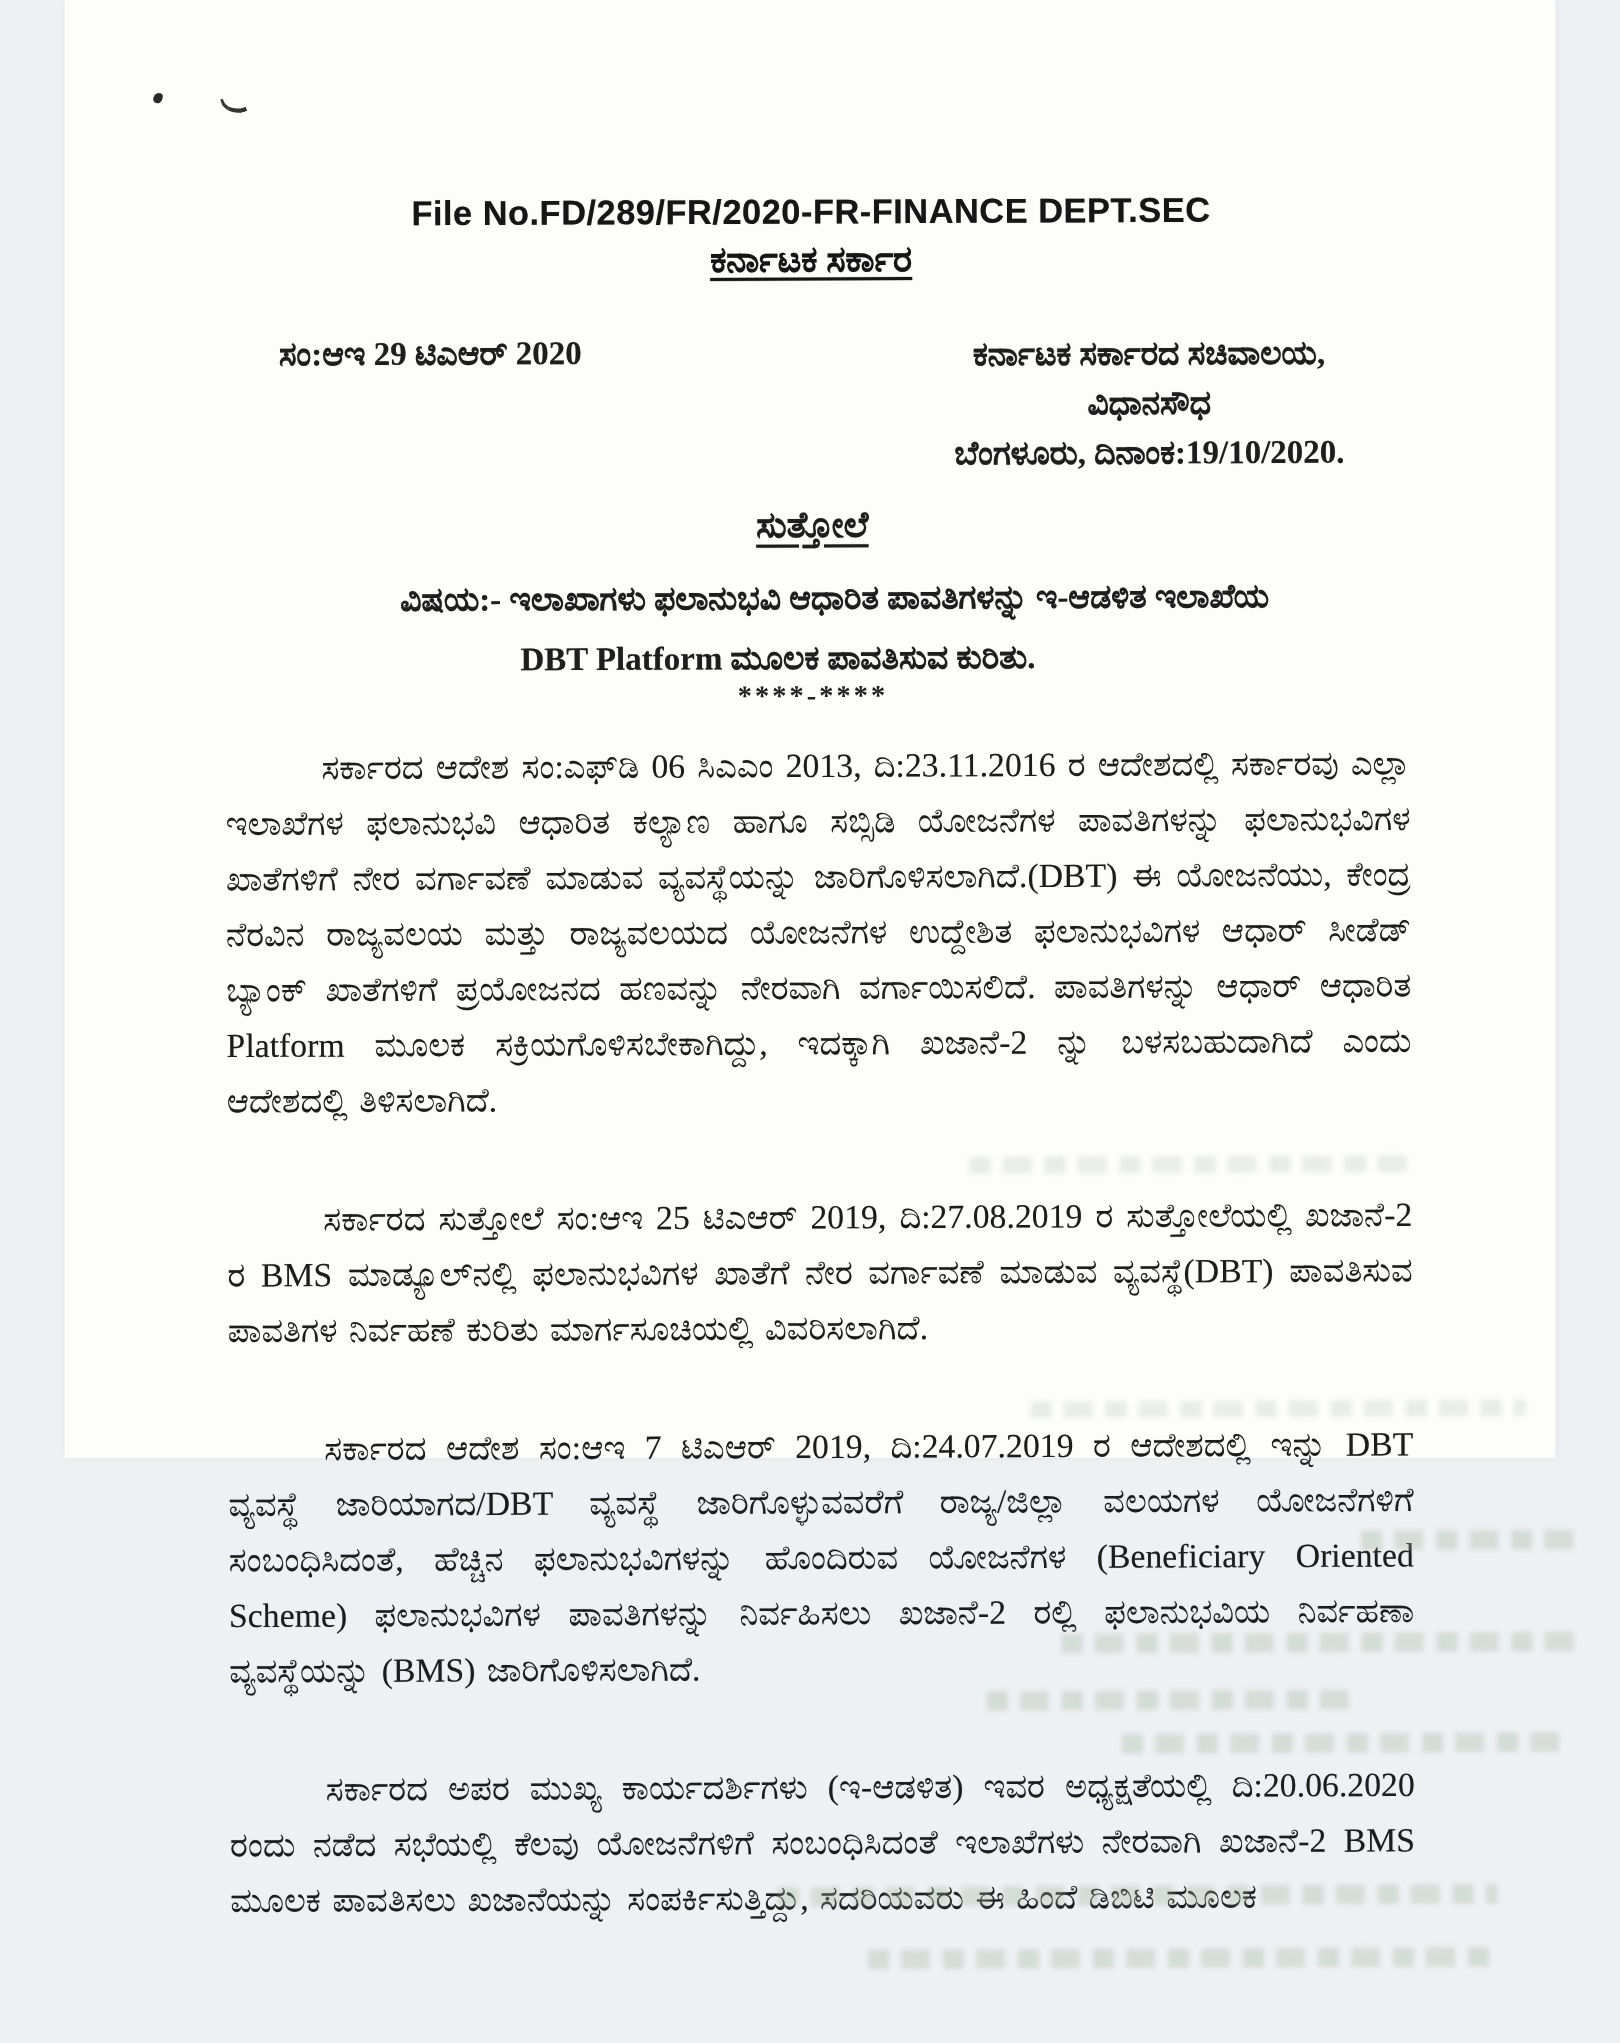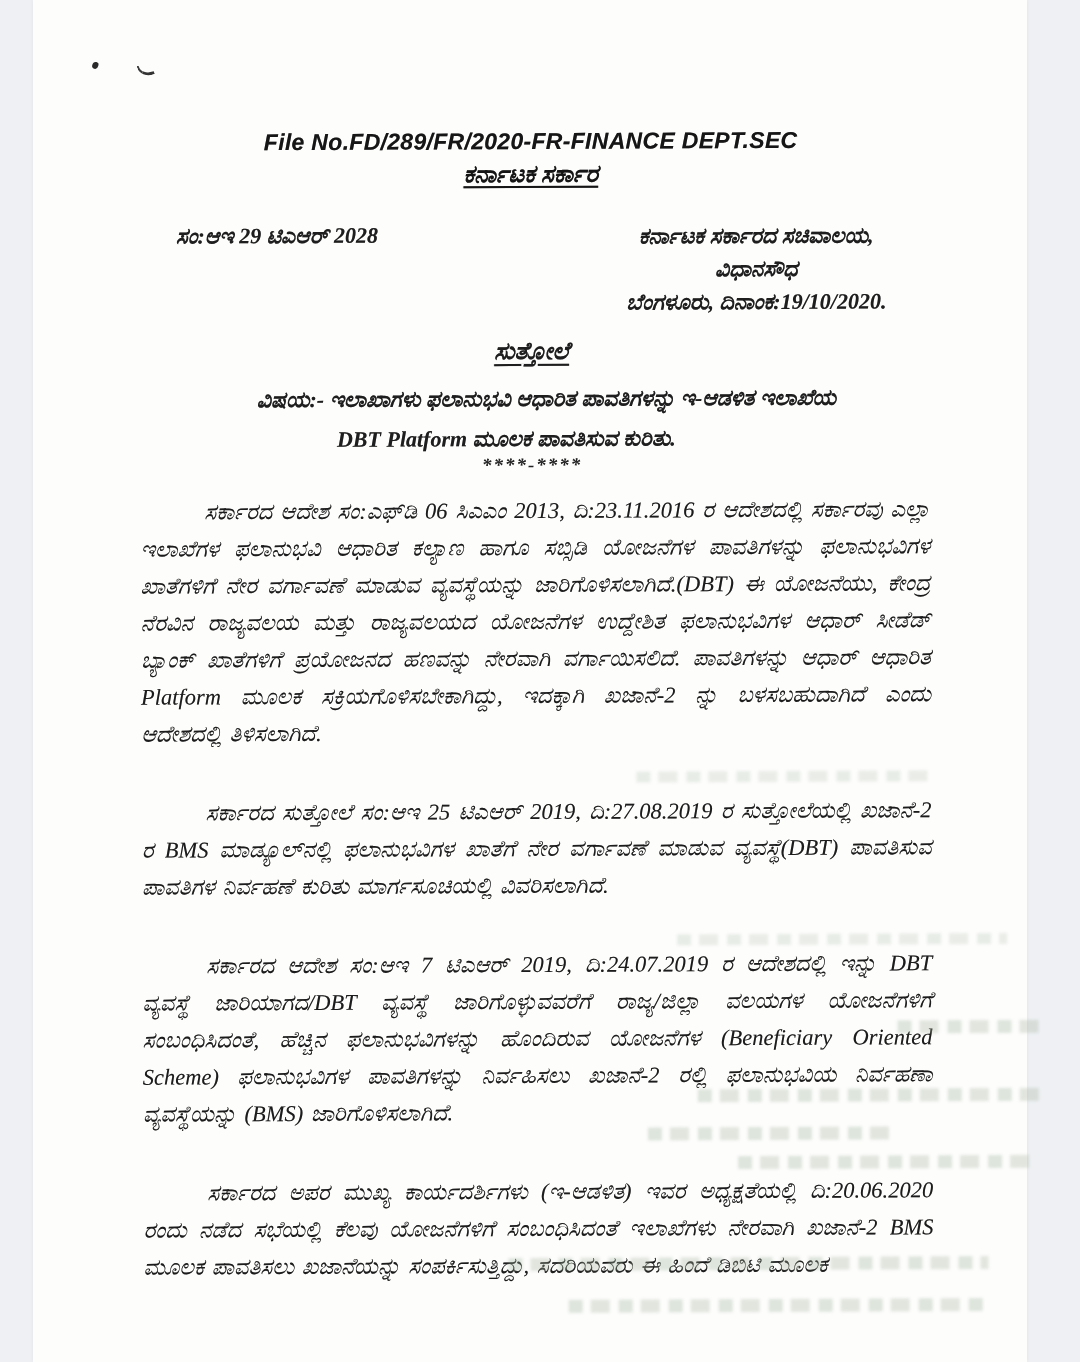--- a/index.html
+++ b/index.html
@@ -2,24 +2,23 @@
 <html><head>
 <meta charset="utf-8">
 <style>
   html,body{margin:0;padding:0;}
   body{
     width:1080px;height:1362px;position:relative;overflow:hidden;
     background:#eef0f3;
     font-family:"Liberation Serif", serif;
   }
   .paper{
-    position:absolute;left:33px;top:0;width:994px;height:1362px;
+    position:absolute;left:43px;top:0;width:994px;height:972px;
     background:#fdfdfc;
     box-shadow:0 0 4px rgba(0,0,0,0.06);
-    font-style:italic;
   }
   .doc{
     position:absolute;left:0;top:0;width:994px;height:1362px;
     transform:rotate(-0.25deg);transform-origin:50% 0;
     color:#1e1e1e;
   }
   .abs{position:absolute;white-space:nowrap;}
   .file-no{
     left:0;width:994px;top:128px;text-align:center;
     font-family:"Liberation Sans", sans-serif;
@@ -98,21 +97,21 @@
 <div class="paper">
   <div class="doc">
 
     <div class="speck-dot"></div>
     <div class="speck-comma"></div>
 
     <div class="abs file-no">File No.FD/289/FR/2020-FR-FINANCE DEPT.SEC</div>
 
     <div class="abs govt-title">ಕರ್ನಾಟಕ ಸರ್ಕಾರ</div>
 
-    <div class="abs ref-no">ಸಂ:ಆಇ 29 ಟಿಎಆರ್ 2028</div>
+    <div class="abs ref-no">ಸಂ:ಆಇ 29 ಟಿಎಆರ್ 2020</div>
 
     <div class="abs addr">
       <div>ಕರ್ನಾಟಕ ಸರ್ಕಾರದ ಸಚಿವಾಲಯ,</div>
       <div>ವಿಧಾನಸೌಧ</div>
       <div>ಬೆಂಗಳೂರು, ದಿನಾಂಕ:19/10/2020.</div>
     </div>
 
     <div class="abs heading">ಸುತ್ತೋಲೆ</div>
 
     <div class="abs subj1">ವಿಷಯ:- ಇಲಾಖಾಗಳು ಫಲಾನುಭವಿ ಆಧಾರಿತ ಪಾವತಿಗಳನ್ನು ಇ-ಆಡಳಿತ ಇಲಾಖೆಯ</div>

